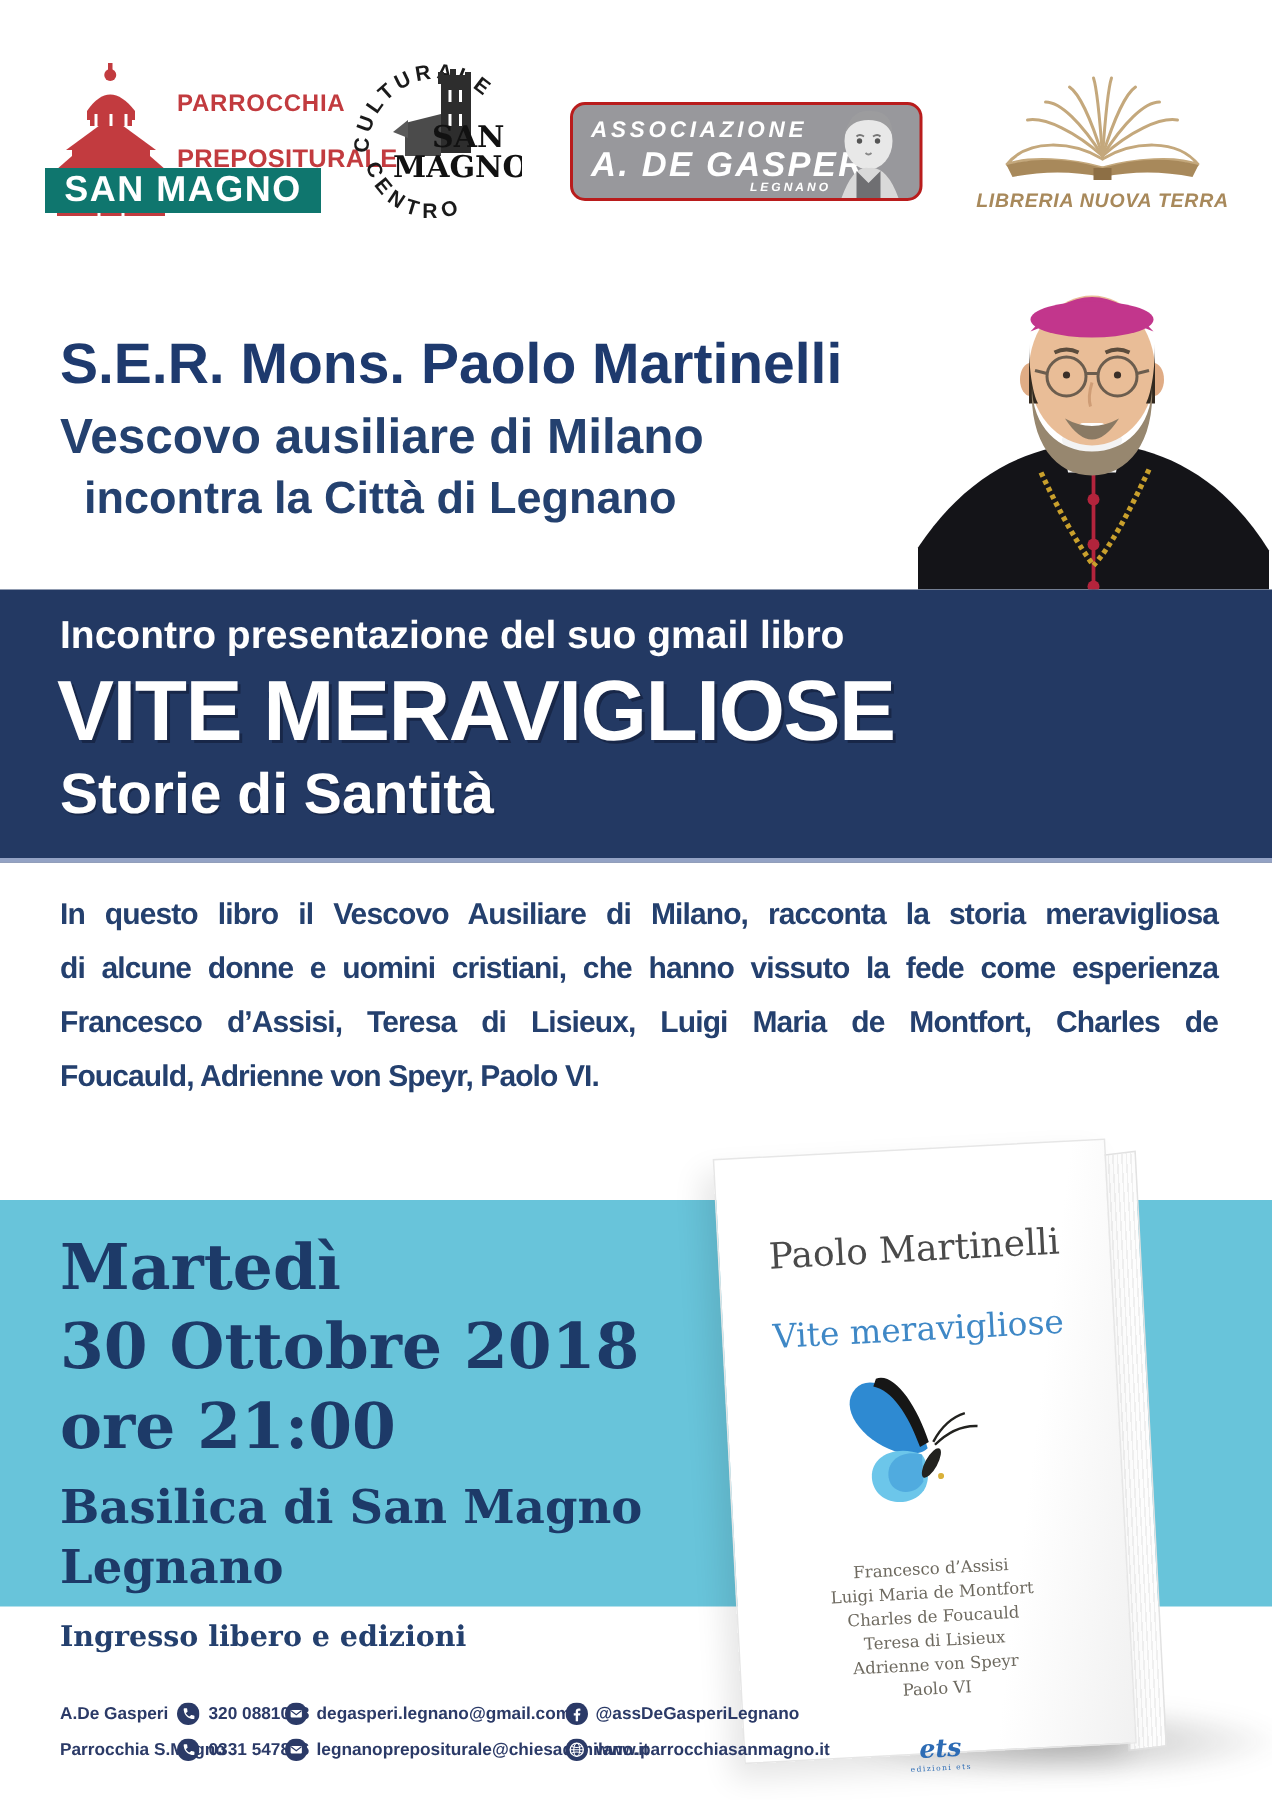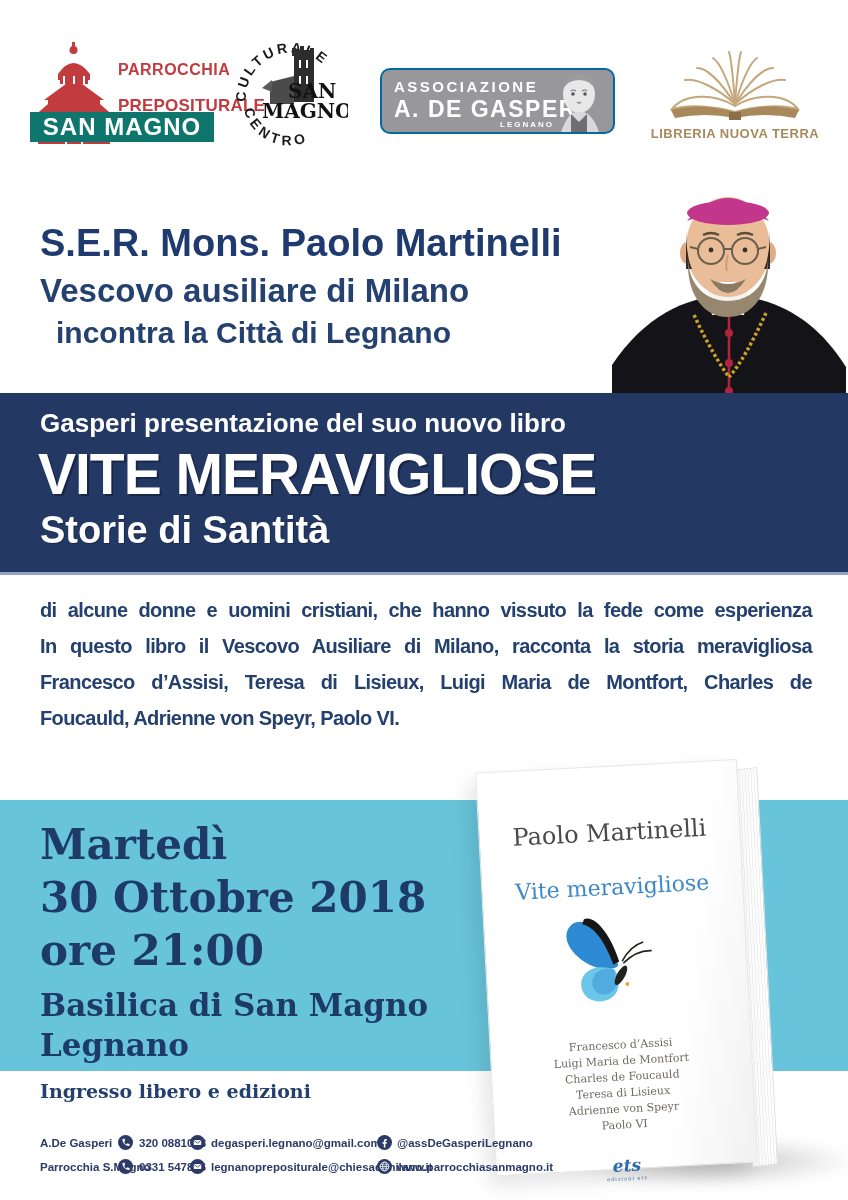--- a/index.html
+++ b/index.html
@@ -9,26 +9,26 @@
   
   .logos{position:absolute;left:0;top:0;width:848px;height:170px;}
   .logo-parrocchia{position:absolute;left:30px;top:40px;width:184px;height:102px;}
   .lp-text{position:absolute;left:88px;top:22px;color:#c23b3f;font-weight:bold;line-height:1;}
   .lp-l1{font-size:16px;letter-spacing:.5px;}
   .lp-l2{font-size:17px;letter-spacing:.2px;margin-top:19px;}
   .lp-band{position:absolute;left:0;top:72px;width:184px;height:30px;background:#0f766e;
            color:#fff;font-weight:bold;font-size:24px;text-align:center;line-height:30px;letter-spacing:1px;}
   .logo-centro{position:absolute;left:232px;top:36px;width:116px;height:120px;}
   .logo-degasperi{position:absolute;left:380px;top:68px;width:235px;height:66px;background:#98989c;
-                  border:2px solid #0369a1;border-radius:10px;box-sizing:border-box;color:#fff;}
+                  border:2px solid #b91c1c;border-radius:10px;box-sizing:border-box;color:#fff;font-style:italic;}
   .ldg-l1{position:absolute;left:12px;top:8px;font-size:15px;font-weight:bold;letter-spacing:2.5px;}
   .ldg-l2{position:absolute;left:12px;top:26px;font-size:23px;font-weight:bold;letter-spacing:1.5px;}
   .ldg-l3{position:absolute;left:118px;top:50px;font-size:8px;font-weight:bold;letter-spacing:2px;}
   .ldg-portrait{position:absolute;right:2px;top:-6px;width:64px;height:70px;}
-  .logo-libreria{position:absolute;left:645px;top:48px;width:180px;height:96px;text-align:center;}
+  .logo-libreria{position:absolute;left:645px;top:48px;width:180px;height:96px;text-align:center;font-style:italic;}
   .ll-label{position:absolute;left:0;top:78px;width:180px;color:#a8895b;font-weight:bold;
             font-size:13px;letter-spacing:.5px;}
 
   
   .hero-title{position:absolute;left:40px;top:222px;font-size:38px;font-weight:bold;color:#1e3a6e;}
   .hero-sub1{position:absolute;left:40px;top:272px;font-size:33px;font-weight:bold;color:#24416f;text-align:right;}
   .hero-sub2{position:absolute;left:56px;top:316px;font-size:30px;font-weight:bold;color:#24416f;}
   .bishop{position:absolute;left:608px;top:165px;width:240px;height:228px;}
 
   
@@ -215,28 +215,28 @@
     <line x1="116" y1="84" x2="124" y2="84" stroke="#6b5d4e" stroke-width="2"></line>
     <line x1="90" y1="84" x2="82" y2="82" stroke="#6b5d4e" stroke-width="2"></line>
     <line x1="150" y1="84" x2="158" y2="82" stroke="#6b5d4e" stroke-width="2"></line>
     <circle cx="103" cy="85" r="2.4" fill="#3a2f28"></circle>
     <circle cx="137" cy="85" r="2.4" fill="#3a2f28"></circle>
     <path d="M95 70 Q103 66 111 70 M129 70 Q137 66 145 70" stroke="#5b4c3c" stroke-width="2.5" fill="none"></path>
     <path d="M120 90 Q117 100 119 106" stroke="#cf9d76" stroke-width="2" fill="none"></path>
   </svg>
 
   <div class="banner">
-    <div class="banner-kicker">Gasperi presentazione del suo nuovo libro</div>
+    <div class="banner-kicker">Incontro presentazione del suo gmail libro</div>
     <div class="banner-title">VITE MERAVIGLIOSE</div>
     <div class="banner-sub">Storie di Santità</div>
   </div>
 
   <div class="desc">
+    <div class="jline">In questo libro il Vescovo Ausiliare di Milano, racconta la storia meravigliosa</div>
     <div class="jline">di alcune donne e uomini cristiani, che hanno vissuto la fede come esperienza</div>
-    <div class="jline">In questo libro il Vescovo Ausiliare di Milano, racconta la storia meravigliosa</div>
     <div class="jline">Francesco d’Assisi, Teresa di Lisieux, Luigi Maria de Montfort, Charles de</div>
     <div class="lline">Foucauld, Adrienne von Speyr, Paolo VI.</div>
   </div>
 
   <div class="cyan"></div>
   <div class="event">
     <div class="ev-big">Martedì</div>
     <div class="ev-big">30 Ottobre 2018</div>
     <div class="ev-big">ore 21:00</div>
     <div class="ev-small">Basilica di San Magno</div>

